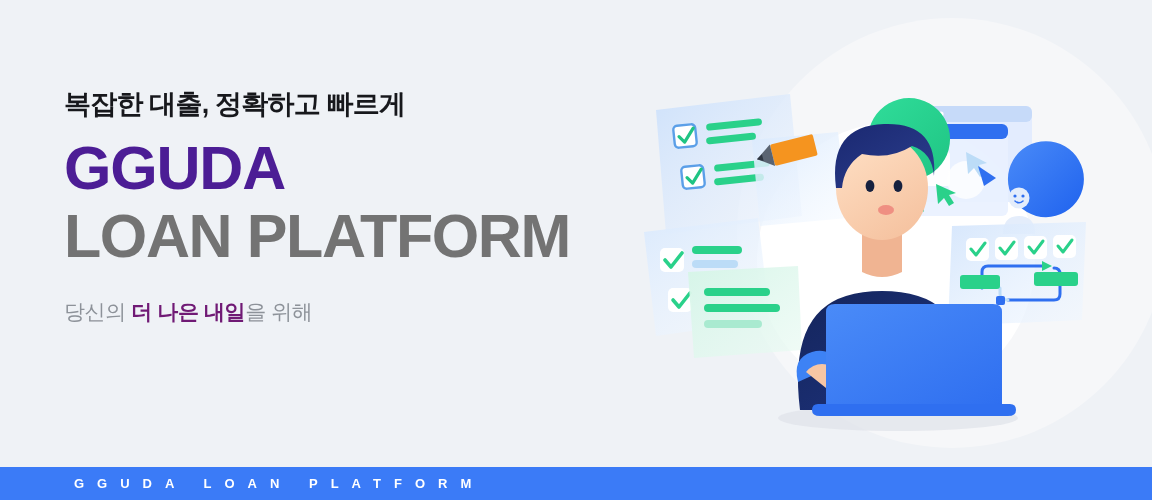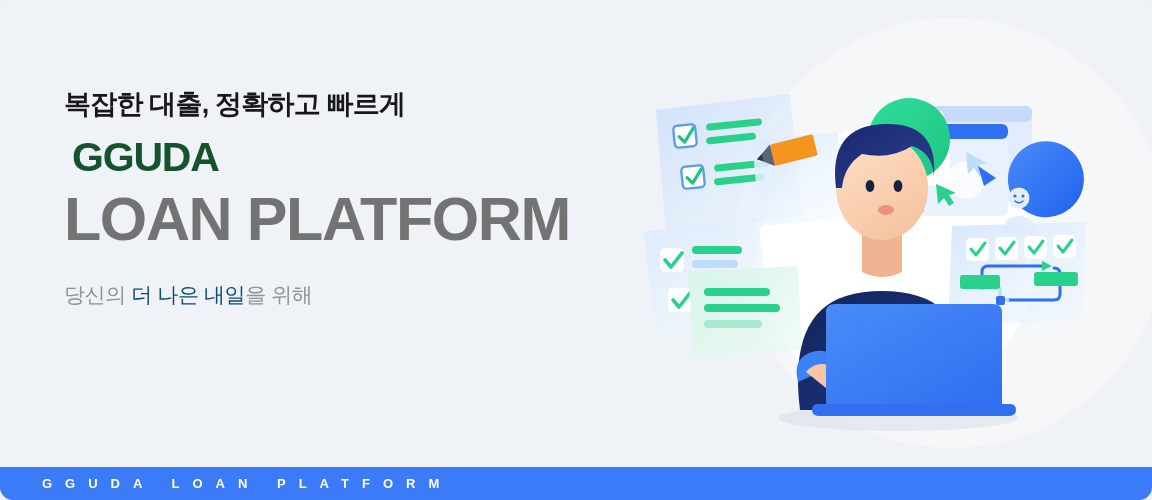--- a/index.html
+++ b/index.html
@@ -10,21 +10,20 @@
   body {
     font-family: "Liberation Sans", sans-serif;
     -webkit-font-smoothing: antialiased;
   }
   #banner-root {
     position: relative;
     width: 1152px;
     height: 500px;
     overflow: hidden;
     background: #eff2f6;
-    border-radius: 13px;
   }
 
   
   .circle-outer {
     position: absolute;
     left: 737px;
     top: 18px;
     width: 430px;
     height: 430px;
     border-radius: 50%;
@@ -50,64 +49,64 @@
   .eyebrow {
     font-size: 27px;
     font-weight: 700;
     color: #17181c;
     letter-spacing: -0.8px;
     line-height: 1.25;
     margin: 0 0 14px 0;
     white-space: nowrap;
   }
   .brand {
-    font-size: 41px;
+    font-size: 61px;
     font-weight: 700;
-    color: #14532d;
+    color: #4c1d95;
     letter-spacing: -1.2px;
     line-height: 1.06;
-    margin: 8px;
+    margin: 0;
     white-space: nowrap;
   }
   .product {
     font-size: 61px;
     font-weight: 700;
     color: #737373;
     letter-spacing: -1.4px;
     line-height: 1.06;
     margin: 4px 0 0 0;
     white-space: nowrap;
   }
   .tagline {
     margin-top: 27px;
     font-size: 21px;
     line-height: 1.52;
     color: #8d9299;
     font-weight: 400;
     letter-spacing: -0.4px;
   }
   .tagline b {
-    color: #0c4a6e;
-    font-weight: 400;
+    color: #701a75;
+    font-weight: 700;
   }
   .tagline .ln { display: block; white-space: nowrap; }
 
   
   .ribbon {
     position: absolute;
     left: 0;
     bottom: 0;
     width: 1152px;
     height: 33px;
     background: #3b7bf7;
     display: flex;
     align-items: center;
   }
   .ribbon-text {
-    padding-left: 42px;
+    padding-left: 74px;
     color: #ffffff;
     font-size: 13px;
     font-weight: 600;
     letter-spacing: 13px;
     white-space: nowrap;
   }
 
   
   .illus {
     position: absolute;

